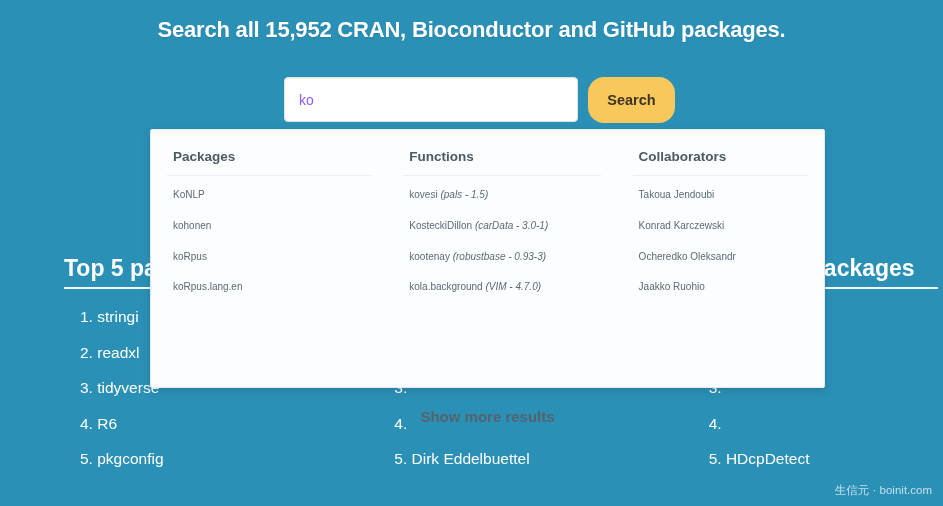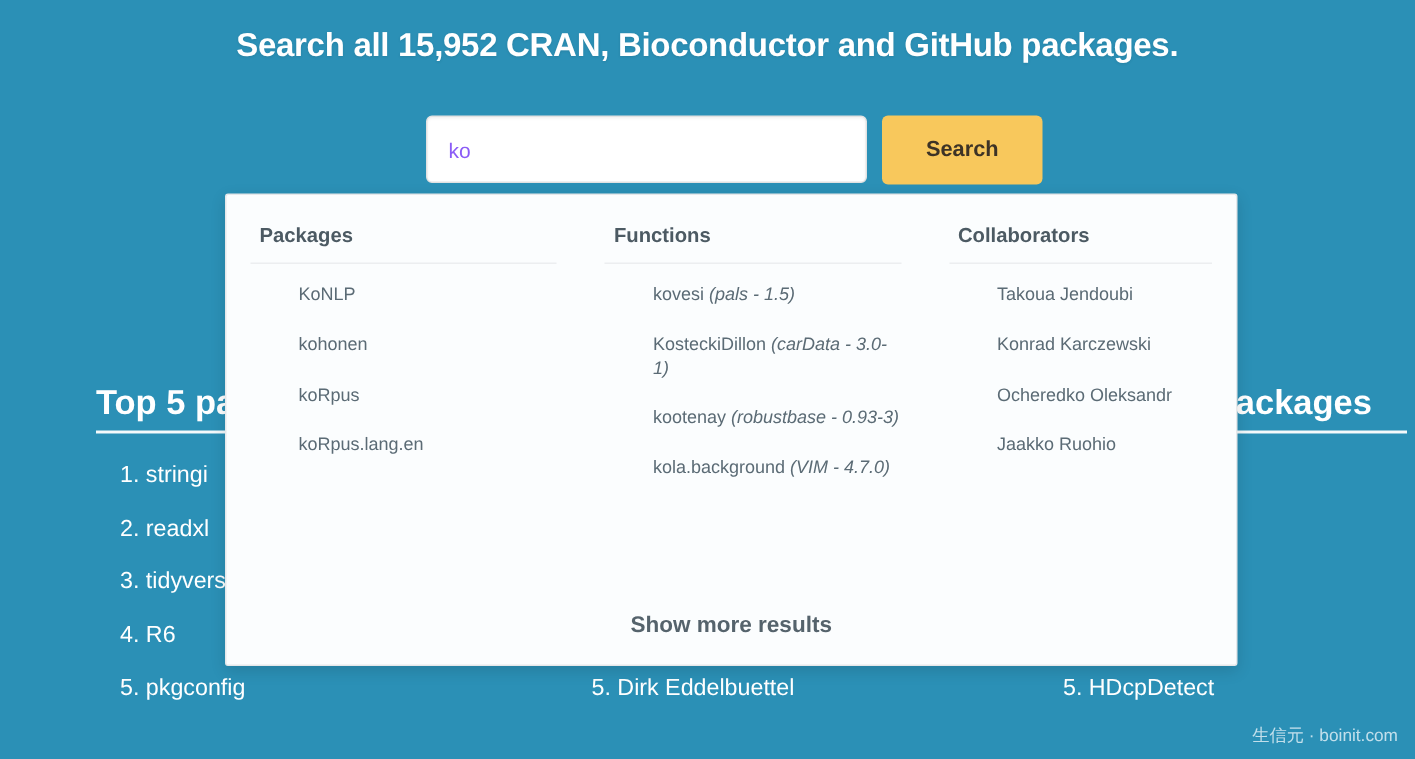--- a/index.html
+++ b/index.html
@@ -55,40 +55,40 @@
     background: #ffffff;
     padding: 0 14px;
     font-family: "Liberation Sans", sans-serif;
     font-size: 14px;
     color: #8b5cf6;
     outline: none;
     box-shadow: 0 1px 2px rgba(0,0,0,0.06) inset;
   }
   .search-input::placeholder { color: #9fc4d6; }
   .search-button {
-    width: 107px;
+    width: 87px;
     height: 46px;
     box-sizing: border-box;
     border: none;
-    border-radius: 4px;
+    border-radius: 16px;
     background: #f8c85c;
     color: #3d3326;
     font-family: "Liberation Sans", sans-serif;
     font-size: 14.5px;
     font-weight: bold;
     cursor: pointer;
   }
 
   
   .suggest-panel {
     position: absolute;
     left: 150px;
     top: 129px;
     width: 675px;
-    height: 315px;
+    height: 259px;
     box-sizing: border-box;
     background: #fbfdfe;
     border: 1px solid #e6e8ea;
     border-radius: 2px;
     box-shadow: 0 3px 10px rgba(0,0,0,0.13);
     display: flex;
     padding: 16px 0 0 0;
     overflow: hidden;
     z-index: 20;
   }
@@ -107,26 +107,25 @@
     padding: 3px 0 11px 6px;
     border-bottom: 1px solid #eceef0;
     margin-bottom: 4px;
   }
   .suggest-list {
     list-style: none;
     margin: 0;
     padding: 0;
   }
   .suggest-item {
-    font-size: 12px;
+    font-size: 10px;
     color: #5b6b75;
     line-height: 1.28;
     padding: 9px 0 9px 6px;
     cursor: pointer;
-    margin-left: 26px;
   }
   .suggest-item .pkg-meta {
     font-style: italic;
   }
   .show-more-wrap {
     position: absolute;
     left: 150px;
     top: 408px;
     width: 675px;
     text-align: center;

